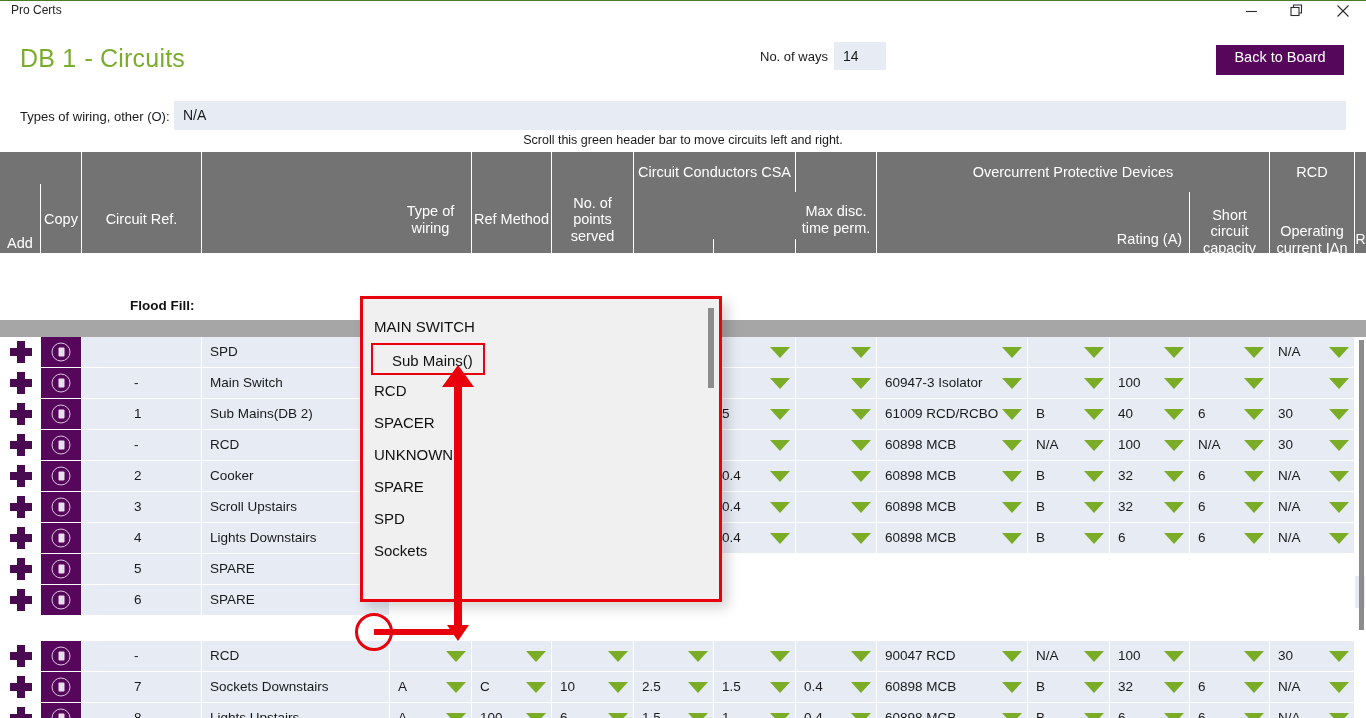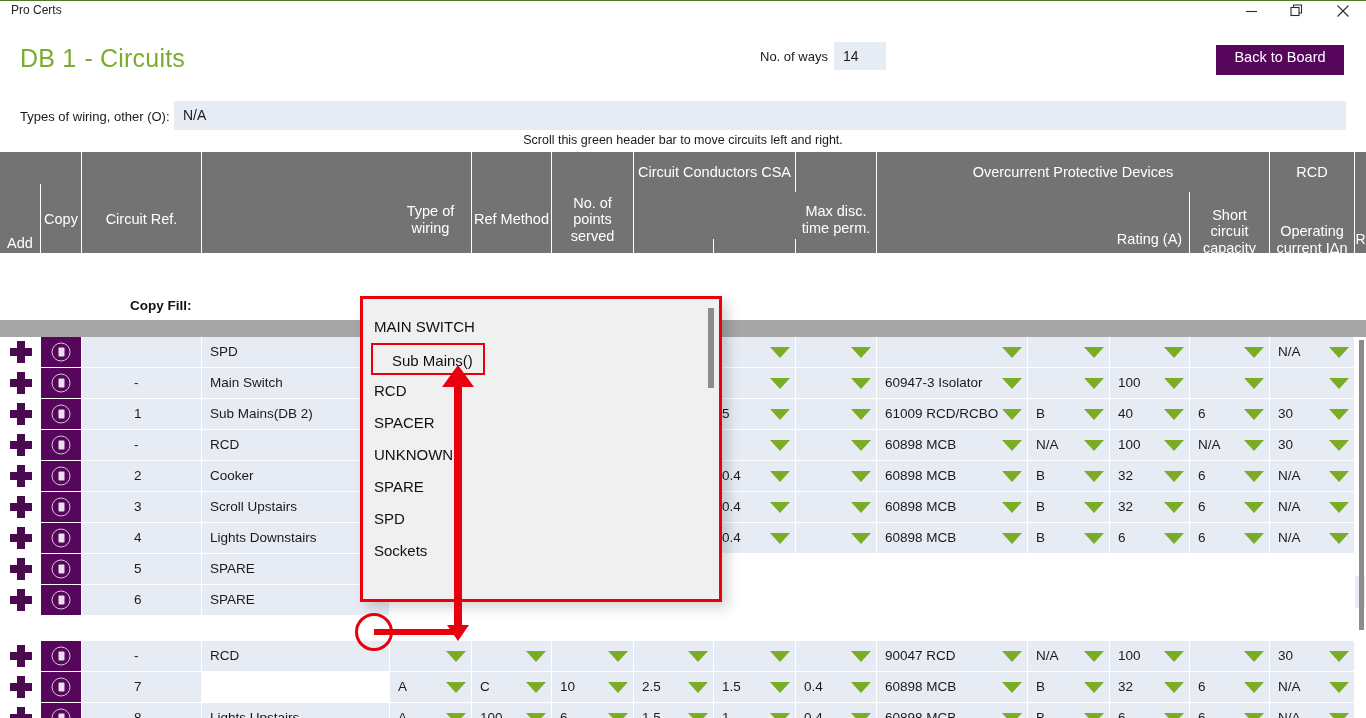--- a/index.html
+++ b/index.html
@@ -286,21 +286,21 @@
       <div class="tri"></div>
     </div>
     <div class="flood-cell" style="left: 1190px; width: 80px;">
       <div class="tri"></div>
     </div>
     <div class="flood-cell" style="left: 1270px; width: 85px;">
       <div class="tri"></div>
     </div>
     <div class="flood-cell" style="left: 1355px; width: 11px;"></div>
   </div>
-<div class="flood-label">Copy Fill:</div>
+<div class="flood-label">Flood Fill:</div>
 
 <div class="greybar"></div>
 
 <div id="rows-container">
     <div class="row" style="top: 337px;">
       <div class="cell addobs" style="left: 0px; width: 41px;">
         <span class="plus-icon"></span>
       </div>
       <div class="cell copy" style="left: 41px; width: 41px;">
         <span class="copy-icon">
@@ -880,20 +880,23 @@
       <div class="cell addobs" style="left: 0px; width: 41px;">
         <span class="plus-icon"></span>
       </div>
       <div class="cell copy" style="left: 41px; width: 41px;">
         <span class="copy-icon">
           <i></i>
         </span>
       </div>
       <div class="cell" style="left: 82px; width: 120px;">
         <span class="txt" style="left: 52px;">7</span>
+      </div>
+      <div class="cell" style="left: 202px; width: 188px;">
+        <span class="txt">Sockets Downstairs</span>
       </div>
       <div class="cell" style="left: 390px; width: 82px;">
         <span class="txt">A</span>
         <div class="tri"></div>
       </div>
       <div class="cell" style="left: 472px; width: 80px;">
         <span class="txt">C</span>
         <div class="tri"></div>
       </div>
       <div class="cell" style="left: 552px; width: 82px;">

